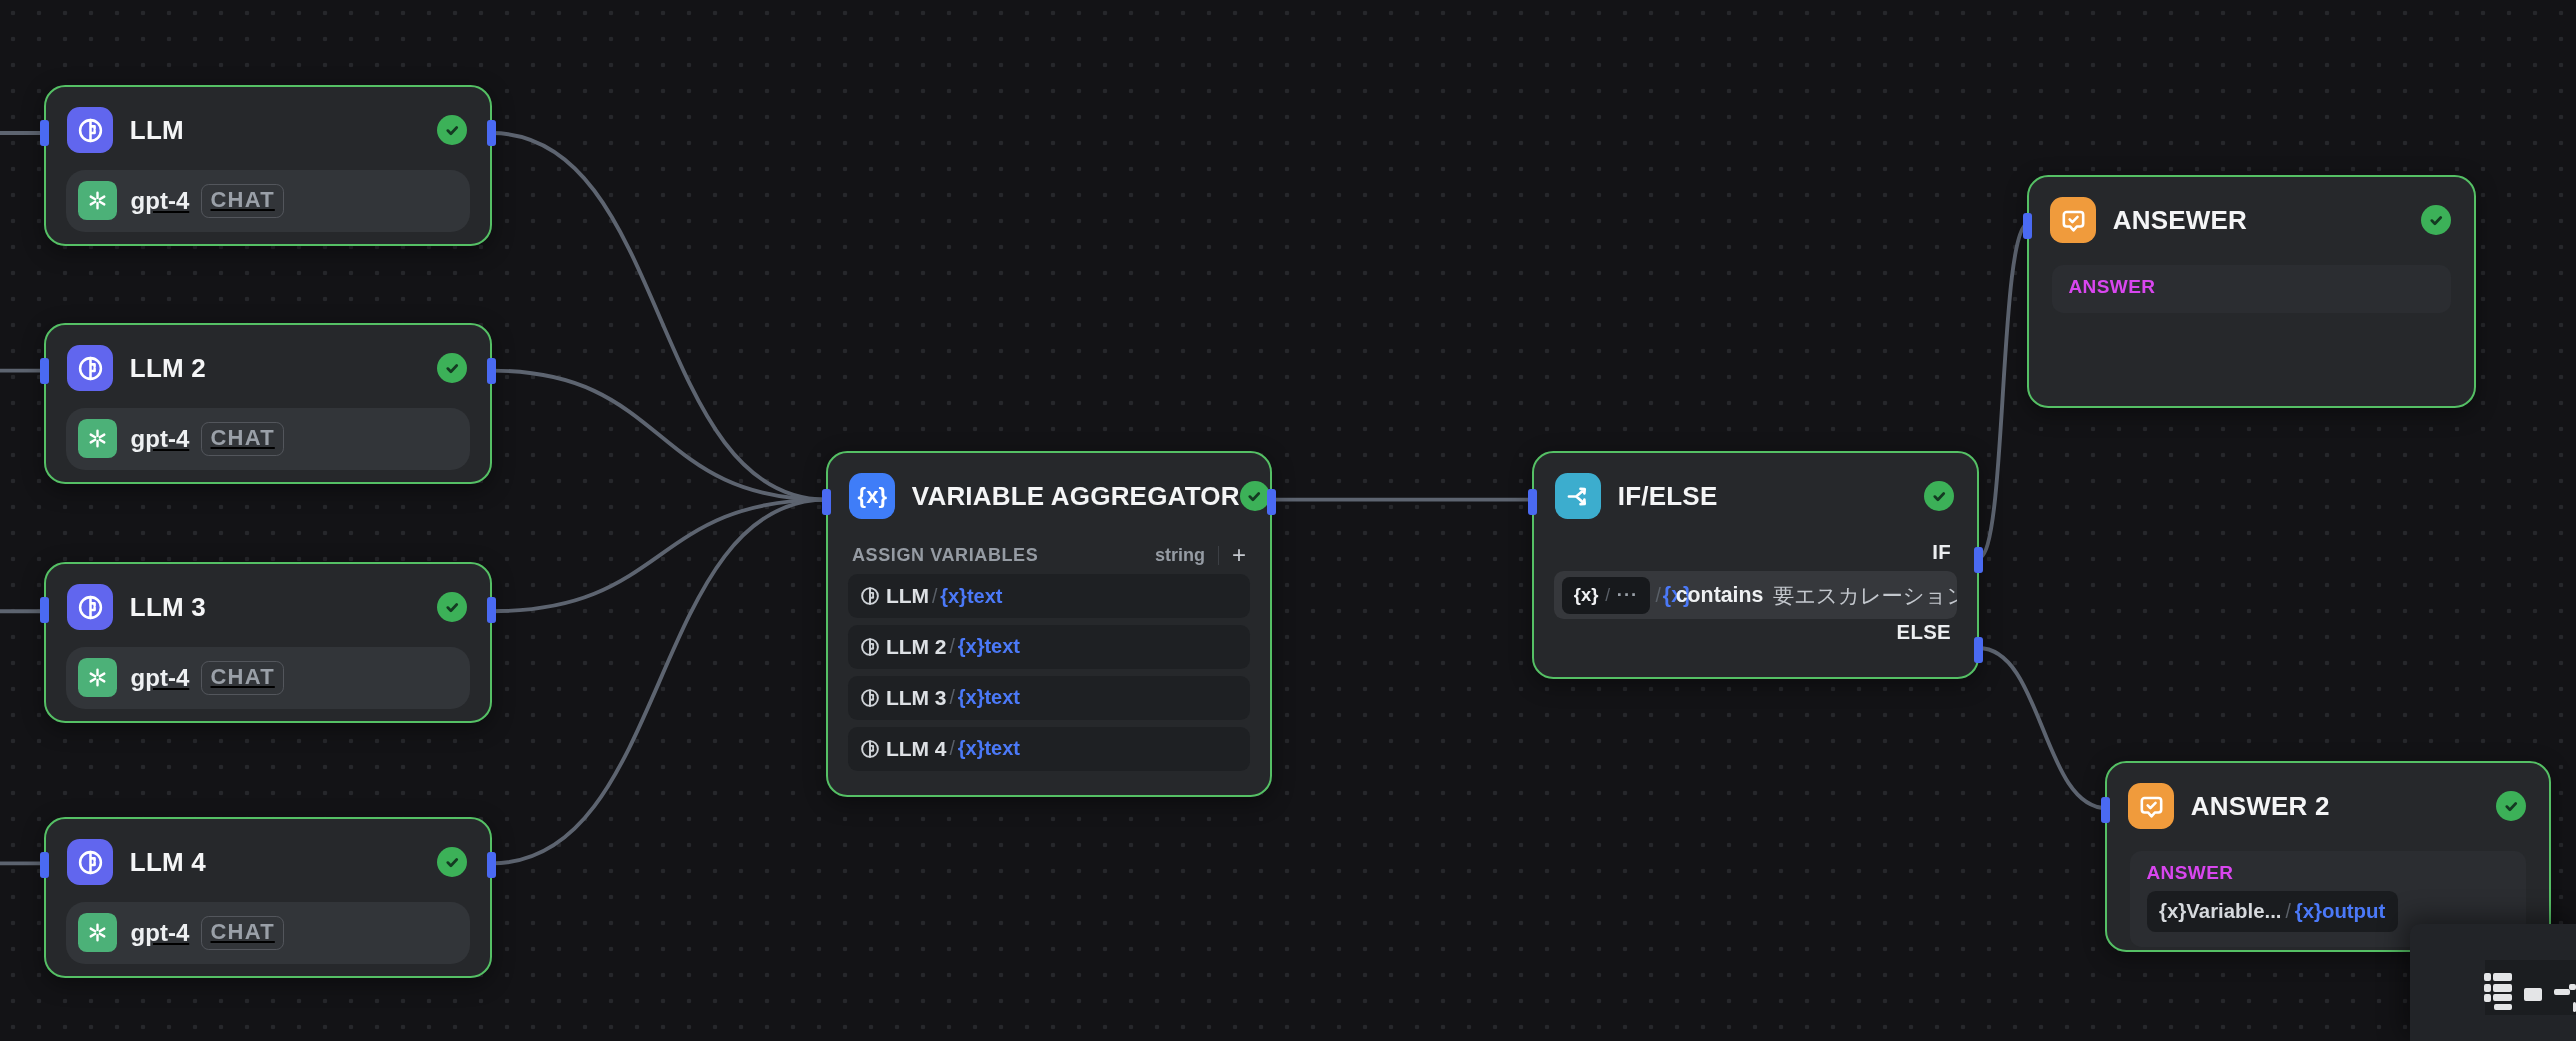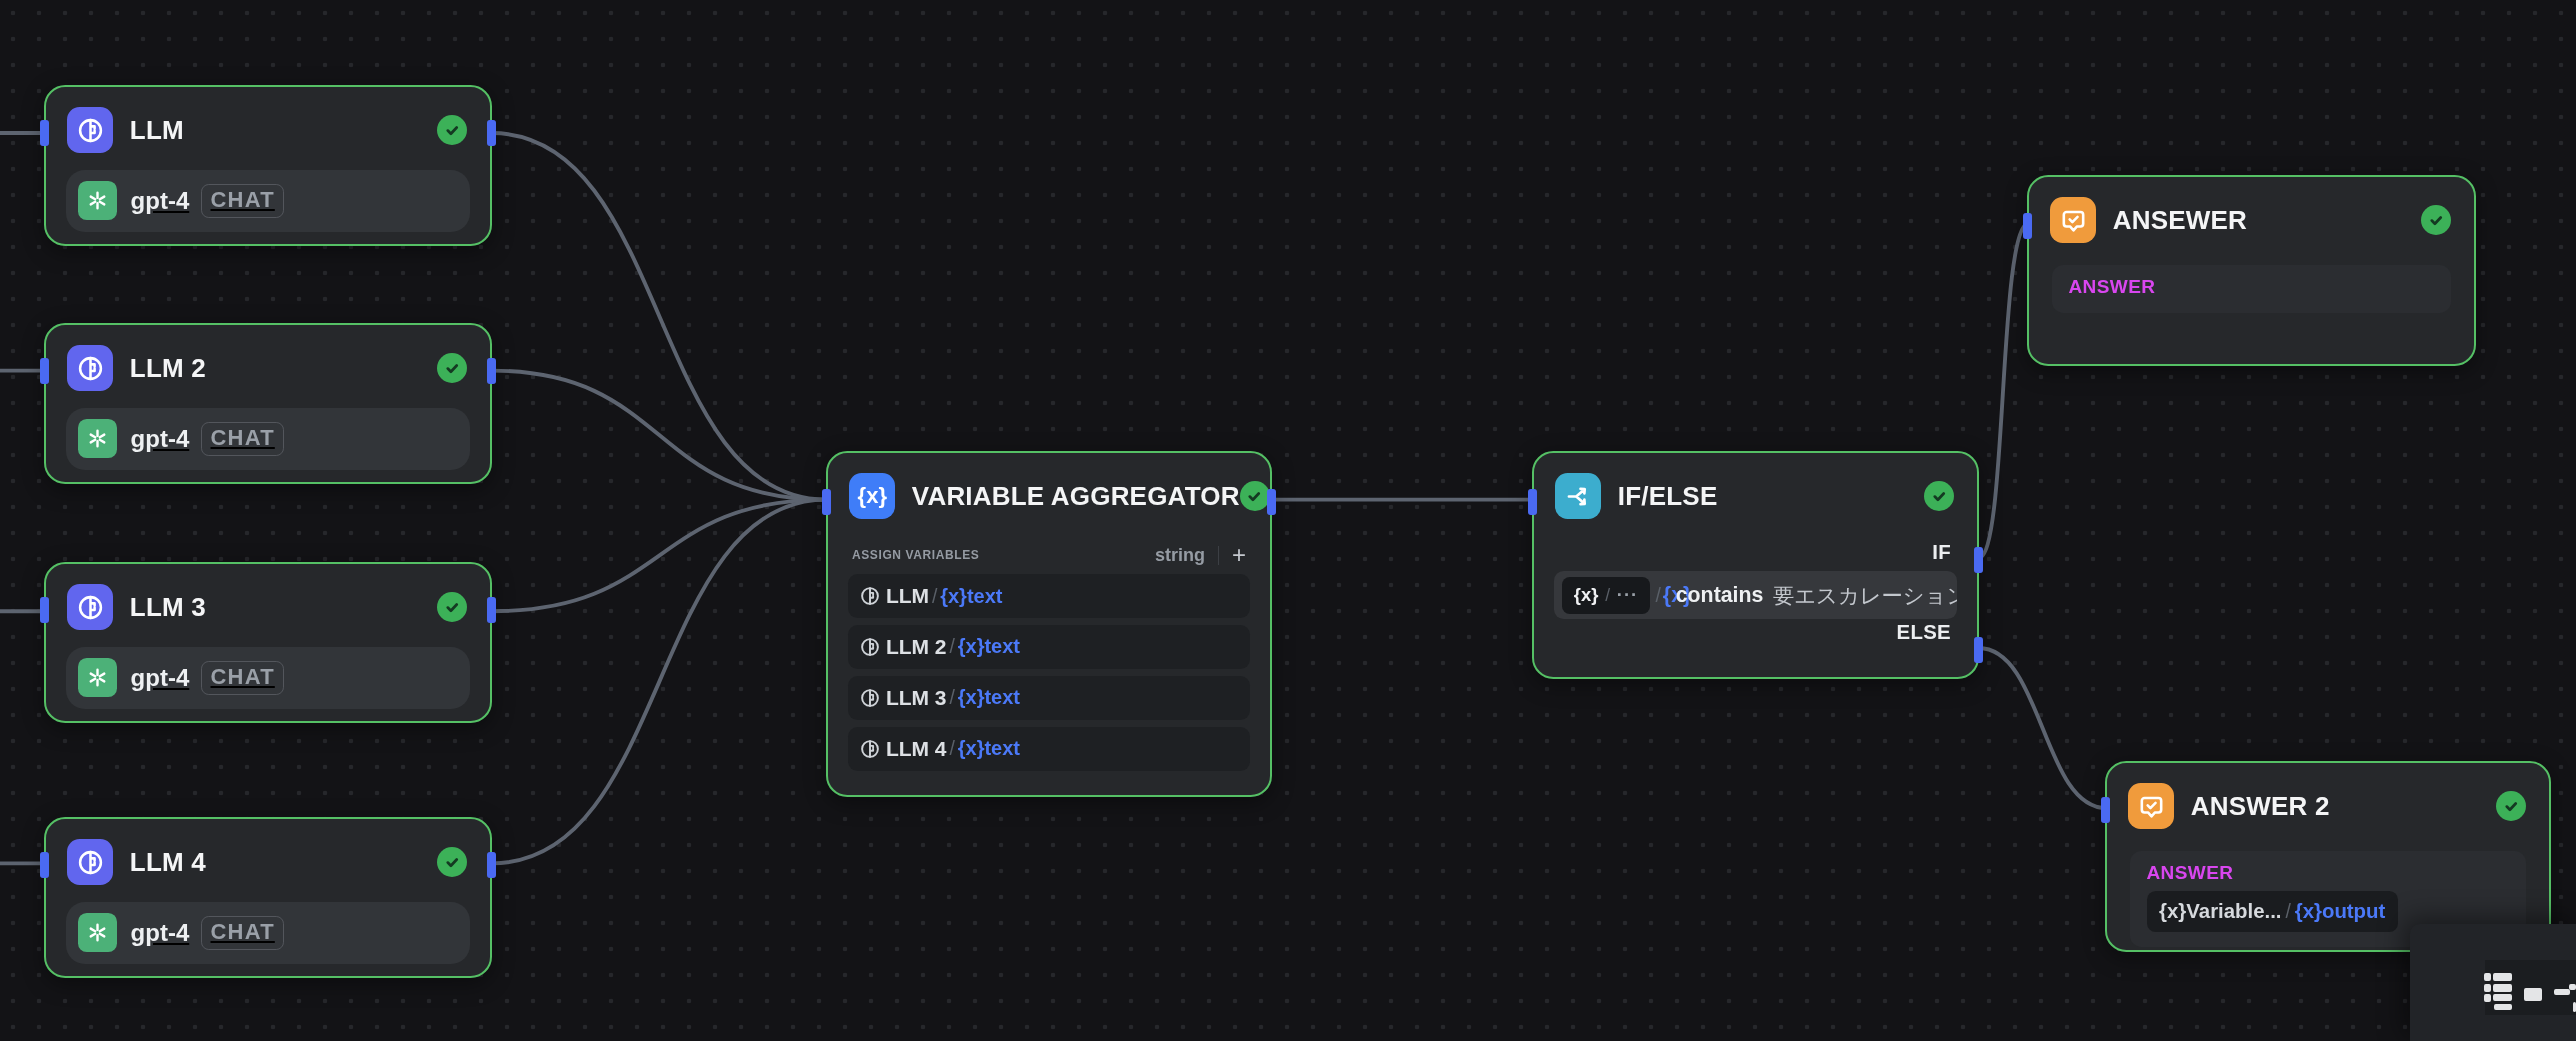--- a/index.html
+++ b/index.html
@@ -44,21 +44,21 @@
   .openai{width:39px;height:39px;border-radius:8.7px;background:#4cb178;display:flex;align-items:center;justify-content:center;flex:0 0 auto;}
   .model-name{margin-left:13.6px;font-size:24px;font-weight:600;color:#eef0f2;}
   .mode-badge{
     margin-left:11.6px;font-size:22px;font-weight:600;color:#9aa0a8;letter-spacing:1.2px;
     border:1.9px solid #53565c;border-radius:7.8px;padding:2.9px 8.7px 3.9px;
   }
 
   
   .va{left:826px;top:451px;width:446px;height:346px;}
   .section-row{display:flex;align-items:center;margin:24px 24px 0 24px;}
-  .section-label{font-size:12px;font-weight:700;color:#959ba3;letter-spacing:0.6px;}
+  .section-label{font-size:18px;font-weight:700;color:#959ba3;letter-spacing:0.6px;}
   .section-right{margin-left:auto;display:flex;align-items:center;}
   .type-label{font-size:18px;font-weight:700;color:#959ba3;}
   .vdiv{width:1.9px;height:19.4px;background:#3c3f44;margin:0 12.6px;}
   .plus{font-size:24px;font-weight:500;color:#c4c8ce;line-height:1;}
   .var-rows{margin:3.9px 20.4px 0 20.4px;}
   .var-row{
     margin-top:6.8px;height:44px;background:#1e2023;border-radius:9.7px;
     display:flex;align-items:center;padding:0 10.7px;
   }
   .var-row .src{font-size:21px;font-weight:600;color:#dde0e4;margin-left:4.8px;white-space:nowrap;}
@@ -79,21 +79,21 @@
   }
   .cond-chip .g{font-size:18.4px;font-weight:600;color:#f0f1f3;}
   .cond-chip .s{font-size:17.5px;color:#5a6068;margin:0 6.8px;}
   .cond-chip .e{font-size:18.4px;font-weight:700;color:#9aa0a8;letter-spacing:1px;}
   .cond-slash{font-size:19.4px;color:#5a6068;margin:0 1.9px 0 5.8px;}
   .ghost-var{font-size:21.3px;font-weight:600;color:#4b79f8;margin-right:-15.5px;position:relative;z-index:0;}
   .op{font-size:21.3px;font-weight:700;color:#eef0f2;position:relative;z-index:1;}
   .cond-value{font-size:21.3px;color:#c3c7cd;margin-left:9.7px;white-space:nowrap;}
 
   
-  .a1{left:2027px;top:175px;width:449px;height:191px;}
+  .a1{left:2027px;top:175px;width:449px;height:233px;}
   .a2{left:2105px;top:761px;width:446px;height:191px;}
   .answer-panel{
     margin:21.3px 23px 0 23px;background:#2b2d31;border-radius:11.6px;padding:11.6px 16.5px 14.5px;
   }
   .answer-label{font-size:19px;font-weight:700;color:#d946ef;letter-spacing:0.4px;}
   .answer-text{margin-top:3.9px;font-size:22px;line-height:31px;color:#979da5;}
   .out-chip{
     margin-top:6.8px;display:inline-flex;align-items:center;background:#1a1c1f;border-radius:8.7px;
     height:41px;padding:0 12.6px;
   }

